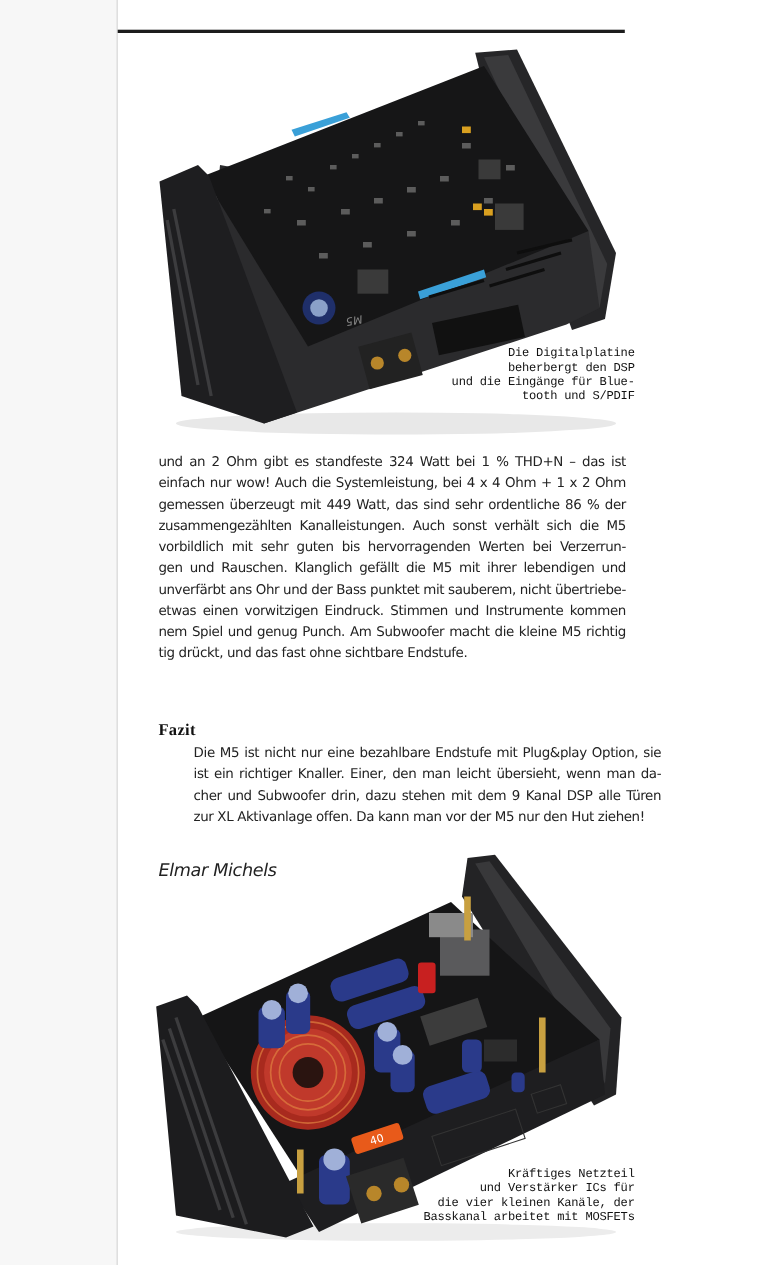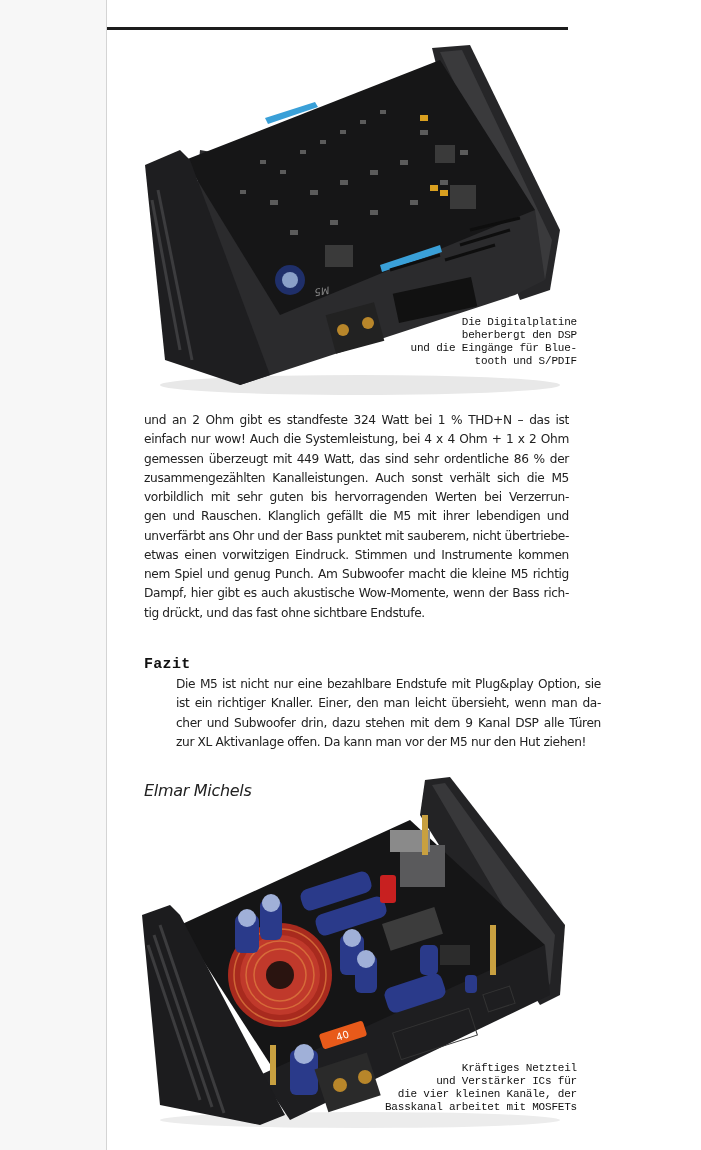--- a/index.html
+++ b/index.html
@@ -33,21 +33,21 @@
     font-family: "DejaVu Sans", sans-serif;
     font-size: 12.2px; line-height: 19.25px;
     color: #222;
     letter-spacing: -0.35px;
     word-spacing: 0px;
   }
   .line { display: block; white-space: nowrap; text-align: justify; text-align-last: justify; height: 19.25px; }
   .line.last { text-align-last: left; }
   .heading {
     position: absolute; left: 144px; top: 656px;
-    font-family: Liberation Mono, monospace; font-weight: bold;
+    font-family: Liberation Serif, serif; font-weight: bold;
     font-size: 15px; color: #111; letter-spacing: 0.3px;
   }
   .author {
     position: absolute; left: 144px; top: 781px;
     font-family: "DejaVu Sans", sans-serif; font-style: italic;
     font-size: 16px; color: #222; letter-spacing: -0.3px;
   }
 </style>
 </head>
 <body>
@@ -137,21 +137,20 @@
 <div class="body-text" style="top:411px;">
   <span class="line">und an 2 Ohm gibt es standfeste 324 Watt bei 1 % THD+N – das ist</span>
   <span class="line">einfach nur wow! Auch die Systemleistung, bei 4 x 4 Ohm + 1 x 2 Ohm</span>
   <span class="line">gemessen überzeugt mit 449 Watt, das sind sehr ordentliche 86 % der</span>
   <span class="line">zusammengezählten Kanalleistungen. Auch sonst verhält sich die M5</span>
   <span class="line">vorbildlich mit sehr guten bis hervorragenden Werten bei Verzerrun-</span>
   <span class="line">gen und Rauschen. Klanglich gefällt die M5 mit ihrer lebendigen und</span>
   <span class="line">unverfärbt ans Ohr und der Bass punktet mit sauberem, nicht übertriebe-</span>
   <span class="line">etwas einen vorwitzigen Eindruck. Stimmen und Instrumente kommen</span>
   <span class="line">nem Spiel und genug Punch. Am Subwoofer macht die kleine M5 richtig</span>
-  <span class="line">Dampf, hier gibt es auch akustische Wow-Momente, wenn der Bass rich-</span>
   <span class="line last">tig drückt, und das fast ohne sichtbare Endstufe.</span>
 </div>
 
 <div class="heading">Fazit</div>
 <div class="body-text" style="top:675px;margin-left:32px;">
   <span class="line">Die M5 ist nicht nur eine bezahlbare Endstufe mit Plug&amp;play Option, sie</span>
   <span class="line">ist ein richtiger Knaller. Einer, den man leicht übersieht, wenn man da-</span>
   <span class="line">cher und Subwoofer drin, dazu stehen mit dem 9 Kanal DSP alle Türen</span>
   <span class="line last">zur XL Aktivanlage offen. Da kann man vor der M5 nur den Hut ziehen!</span>
 </div>

